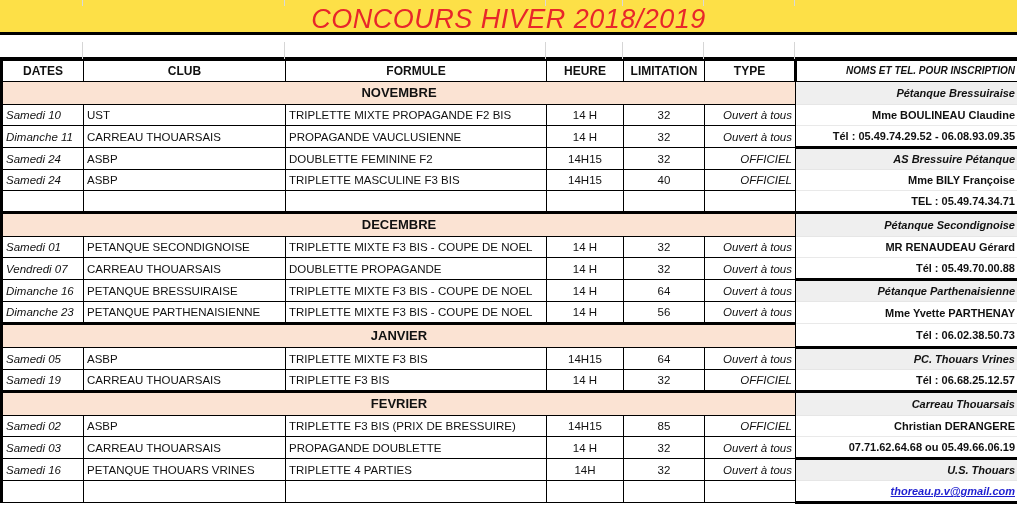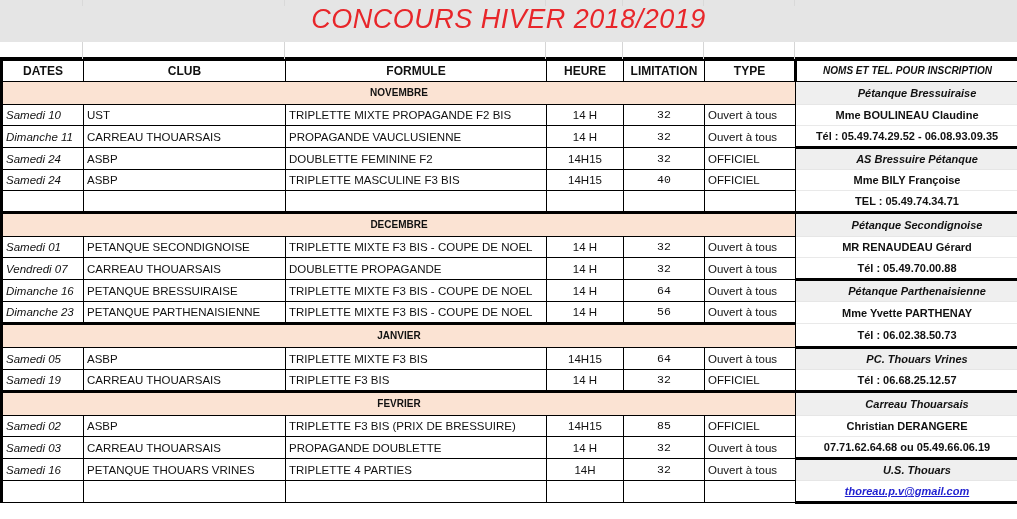--- a/index.html
+++ b/index.html
@@ -10,22 +10,22 @@
     overflow:hidden;
   }
   #sheet{
     position:relative;
     width:1017px;height:519px;
     box-sizing:border-box;
   }
 
   
   .title-band{
-    position:absolute;left:0;top:0;width:1017px;height:56px;
-    background:#e5e5e5;
+    position:absolute;left:0;top:0;width:1017px;height:35px;
+    background:#fde047;
     border-bottom:3px solid #000;
     box-sizing:border-box;
   }
   .title-text{
     position:absolute;left:0;top:0;width:1017px;height:39px;
     display:flex;align-items:center;justify-content:center;
     color:#E8262A;
     font-style:italic;
     font-weight:400;
     font-size:27px;
@@ -79,40 +79,40 @@
   .hdr td.rcol{
     font-style:italic;
     font-size:10px;
     font-weight:bold;
   }
   
   .month td.mcell{
     background:#FBE3D3;
     text-align:center;
     font-weight:bold;
-    font-size:10px;
+    font-size:13px;
     border-top:3px solid #000;
     border-bottom:1px solid #000;
     height:22px;line-height:22px;
   }
   .month.nb td.mcell{border-top:1px solid #000;}
   
   .blank td{background:#ffffff;}
   .blank td.lcell{border-top:1px solid #000;border-bottom:3px solid #000;}
 
   td.c-date{text-align:left;font-style:italic;}
   td.c-club{text-align:left;}
   td.c-form{text-align:left;}
   td.c-heure{text-align:center;}
-  td.c-lim{text-align:center;font-family:Liberation Mono, monospace;}
-  td.c-type{text-align:left;}
+  td.c-lim{text-align:center;}
+  td.c-type{text-align:right;font-style:italic;}
 
   
   td.rcol{
-    text-align:center;
+    text-align:right;
     font-size:11px;
     background:#ffffff;
     border-left:3px solid #000;
     border-right:3px solid #000;
   }
   td.rcol.club-name{
     background:#EFEFEF;
     font-style:italic;
     font-weight:bold;
     border-top:3px solid #000;

